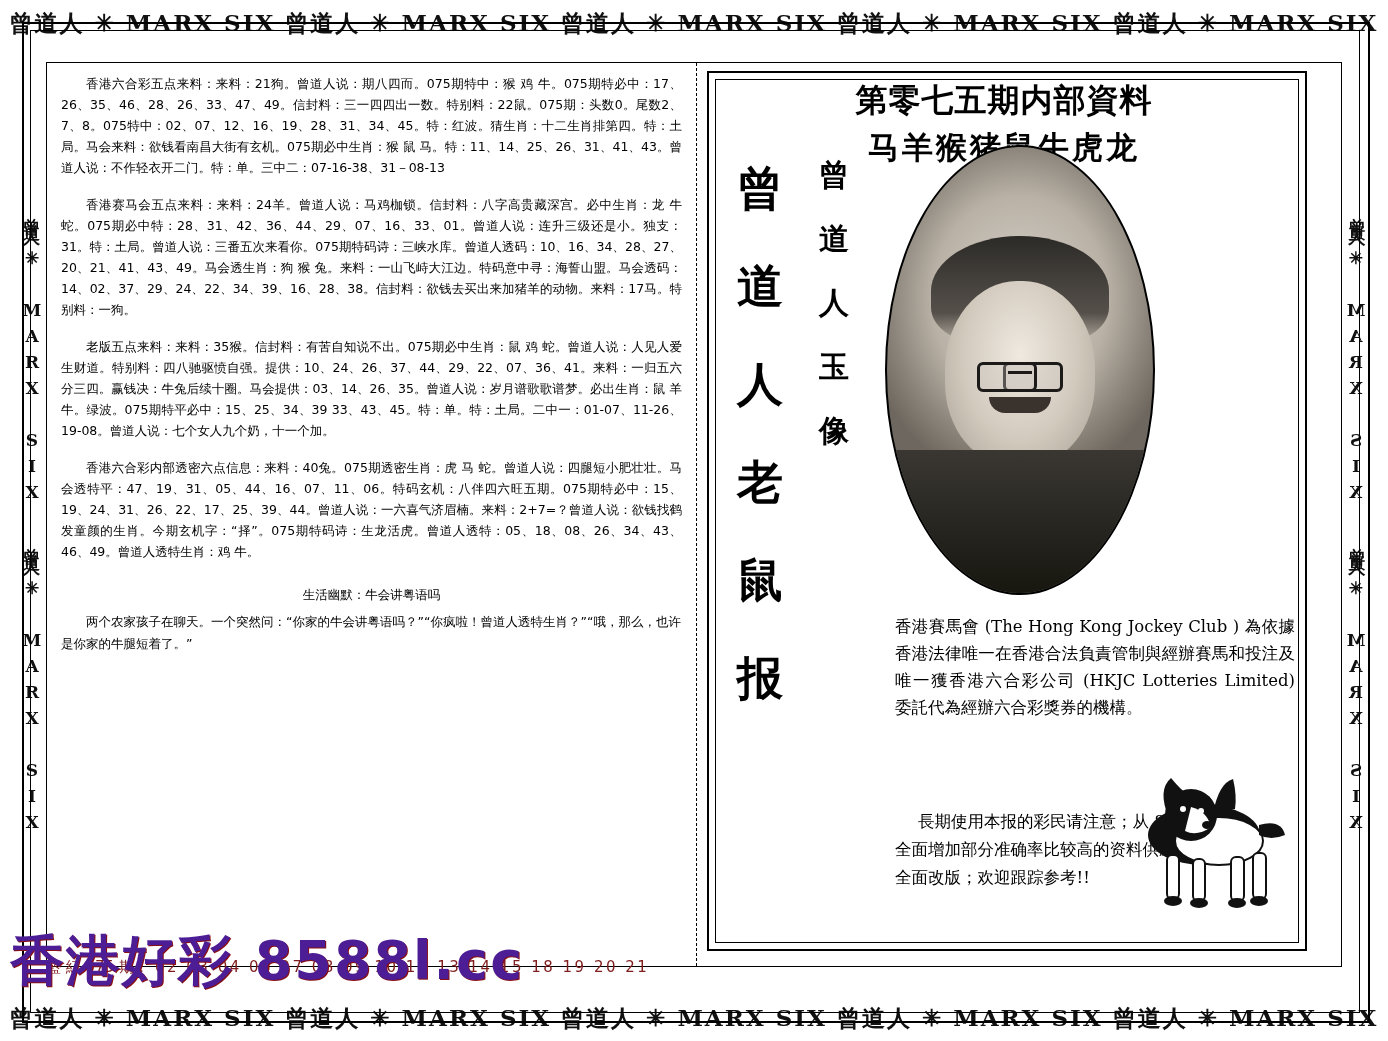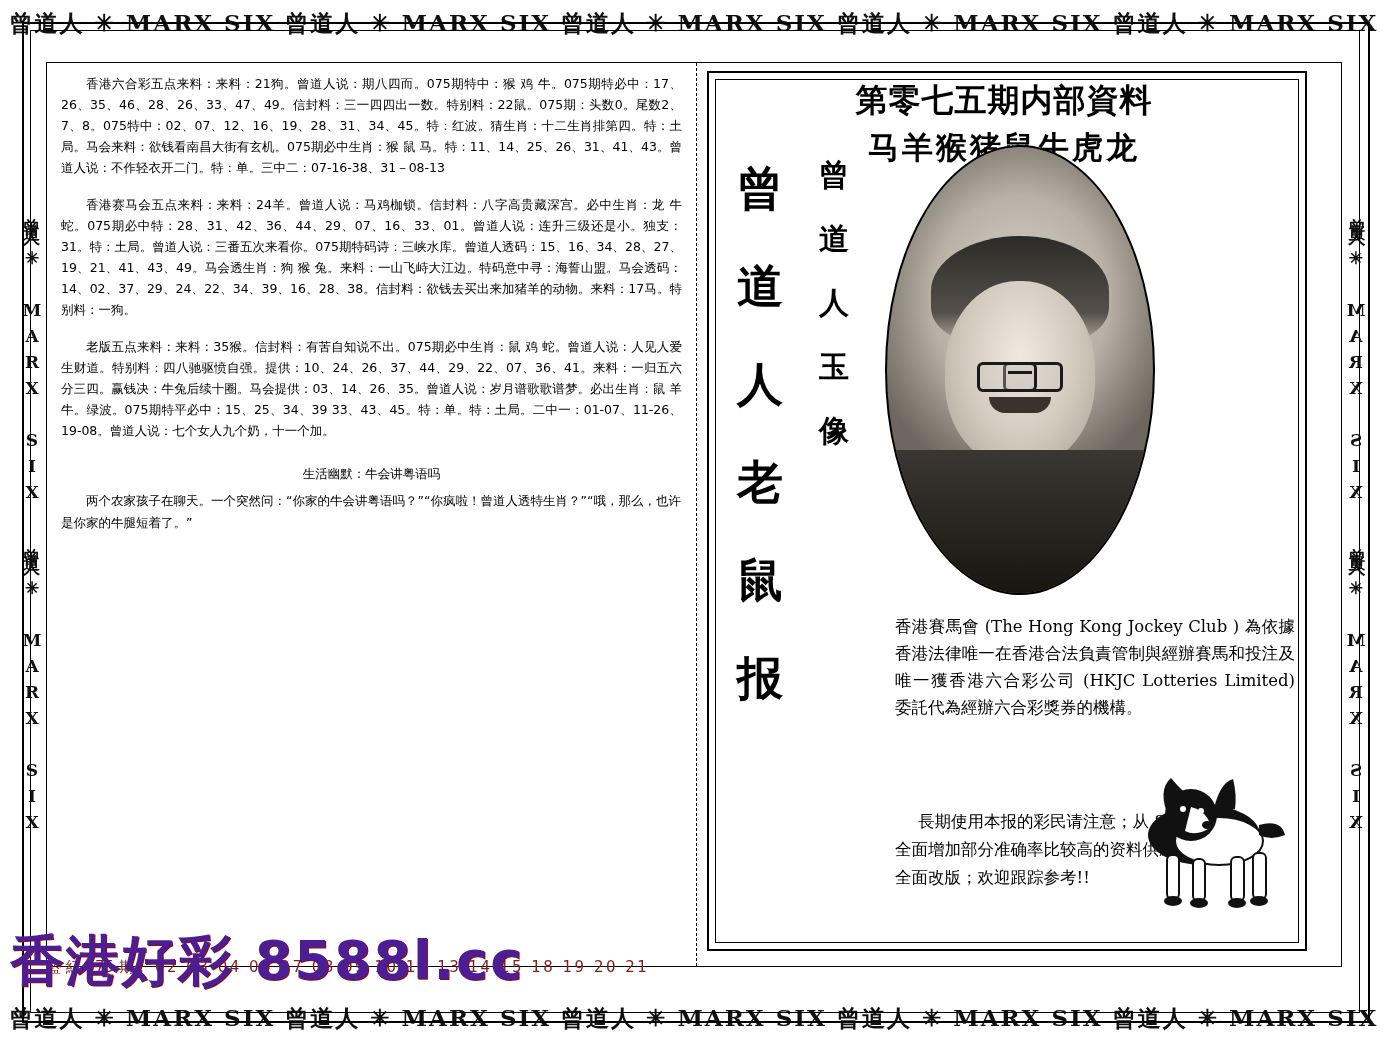--- a/index.html
+++ b/index.html
@@ -204,22 +204,23 @@
     <div class="vert-txt">曾道人 ✳ MARX SIX 曾道人 ✳ MARX SIX</div>
   </div>
 
   <div class="rope rope-outer"></div>
   <div class="rope rope-inner"></div>
 
   <div class="content">
 
     <div class="col-left">
       <div class="para">香港六合彩五点来料：来料：21狗。曾道人说：期八四而。075期特中：猴 鸡 牛。075期特必中：17、26、35、46、28、26、33、47、49。信封料：三一四四出一数。特别料：22鼠。075期：头数0。尾数2、7、8。075特中：02、07、12、16、19、28、31、34、45。特：红波。猜生肖：十二生肖排第四。特：土局。马会来料：欲钱看南昌大街有玄机。075期必中生肖：猴 鼠 马。特：11、14、25、26、31、41、43。曾道人说：不作轻衣开二门。特：单。三中二：07-16-38、31－08-13</div>
-      <div class="para">香港赛马会五点来料：来料：24羊。曾道人说：马鸡枷锁。信封料：八字高贵藏深宫。必中生肖：龙 牛 蛇。075期必中特：28、31、42、36、44、29、07、16、33、01。曾道人说：连升三级还是小。独支：31。特：土局。曾道人说：三番五次来看你。075期特码诗：三峡水库。曾道人透码：15、16、34、28、27、19、21、41、43、49。马会透生肖：狗 猴 兔。来料：一山飞峙大江边。特码意中寻：海誓山盟。马会透码：14、02、37、29、24、22、34、39、16、28、38。信封料：欲钱去买出来加猪羊的动物。来料：17马。特别料：一狗。</div>
+      <div class="para">香港赛马会五点来料：来料：24羊。曾道人说：马鸡枷锁。信封料：八字高贵藏深宫。必中生肖：龙 牛 蛇。075期必中特：28、31、42、36、44、29、07、16、33、01。曾道人说：连升三级还是小。独支：31。特：土局。曾道人说：三番五次来看你。075期特码诗：三峡水库。曾道人透码：10、16、34、28、27、20、21、41、43、49。马会透生肖：狗 猴 兔。来料：一山飞峙大江边。特码意中寻：海誓山盟。马会透码：14、02、37、29、24、22、34、39、16、28、38。信封料：欲钱去买出来加猪羊的动物。来料：17马。特别料：一狗。</div>
       <div class="para">老版五点来料：来料：35猴。信封料：有苦自知说不出。075期必中生肖：鼠 鸡 蛇。曾道人说：人见人爱生财道。特别料：四八驰驱愤自强。提供：10、24、26、37、44、29、22、07、36、41。来料：一归五六分三四。赢钱决：牛兔后续十圈。马会提供：03、14、26、35。曾道人说：岁月谱歌歌谱梦。必出生肖：鼠 羊 牛。绿波。075期特平必中：15、25、34、39 33、43、45。特：单。特：土局。二中一：01-07、11-26、19-08。曾道人说：七个女人九个奶，十一个加。</div>
+      <div class="para">香港六合彩内部透密六点信息：来料：40兔。075期透密生肖：虎 马 蛇。曾道人说：四腿短小肥壮壮。马会透特平：47、19、31、05、44、16、07、11、06。特码玄机：八伴四六旺五期。075期特必中：15、19、24、31、26、22、17、25、39、44。曾道人说：一六喜气济眉楠。来料：2+7=？曾道人说：欲钱找鹤发童颜的生肖。今期玄机字：“择”。075期特码诗：生龙活虎。曾道人透特：05、18、08、26、34、43、46、49。曾道人透特生肖：鸡 牛。</div>
       <div class="joke-title">生活幽默：牛会讲粤语吗</div>
       <div class="joke-body">两个农家孩子在聊天。一个突然问：“你家的牛会讲粤语吗？”“你疯啦！曾道人透特生肖？”“哦，那么，也许是你家的牛腿短着了。”</div>
     </div>
 
     <div class="col-right">
       <div class="right-box">
         <div class="right-inner"></div>
 
         <div class="headline">
           <div class="l1">第零七五期内部資料</div>

